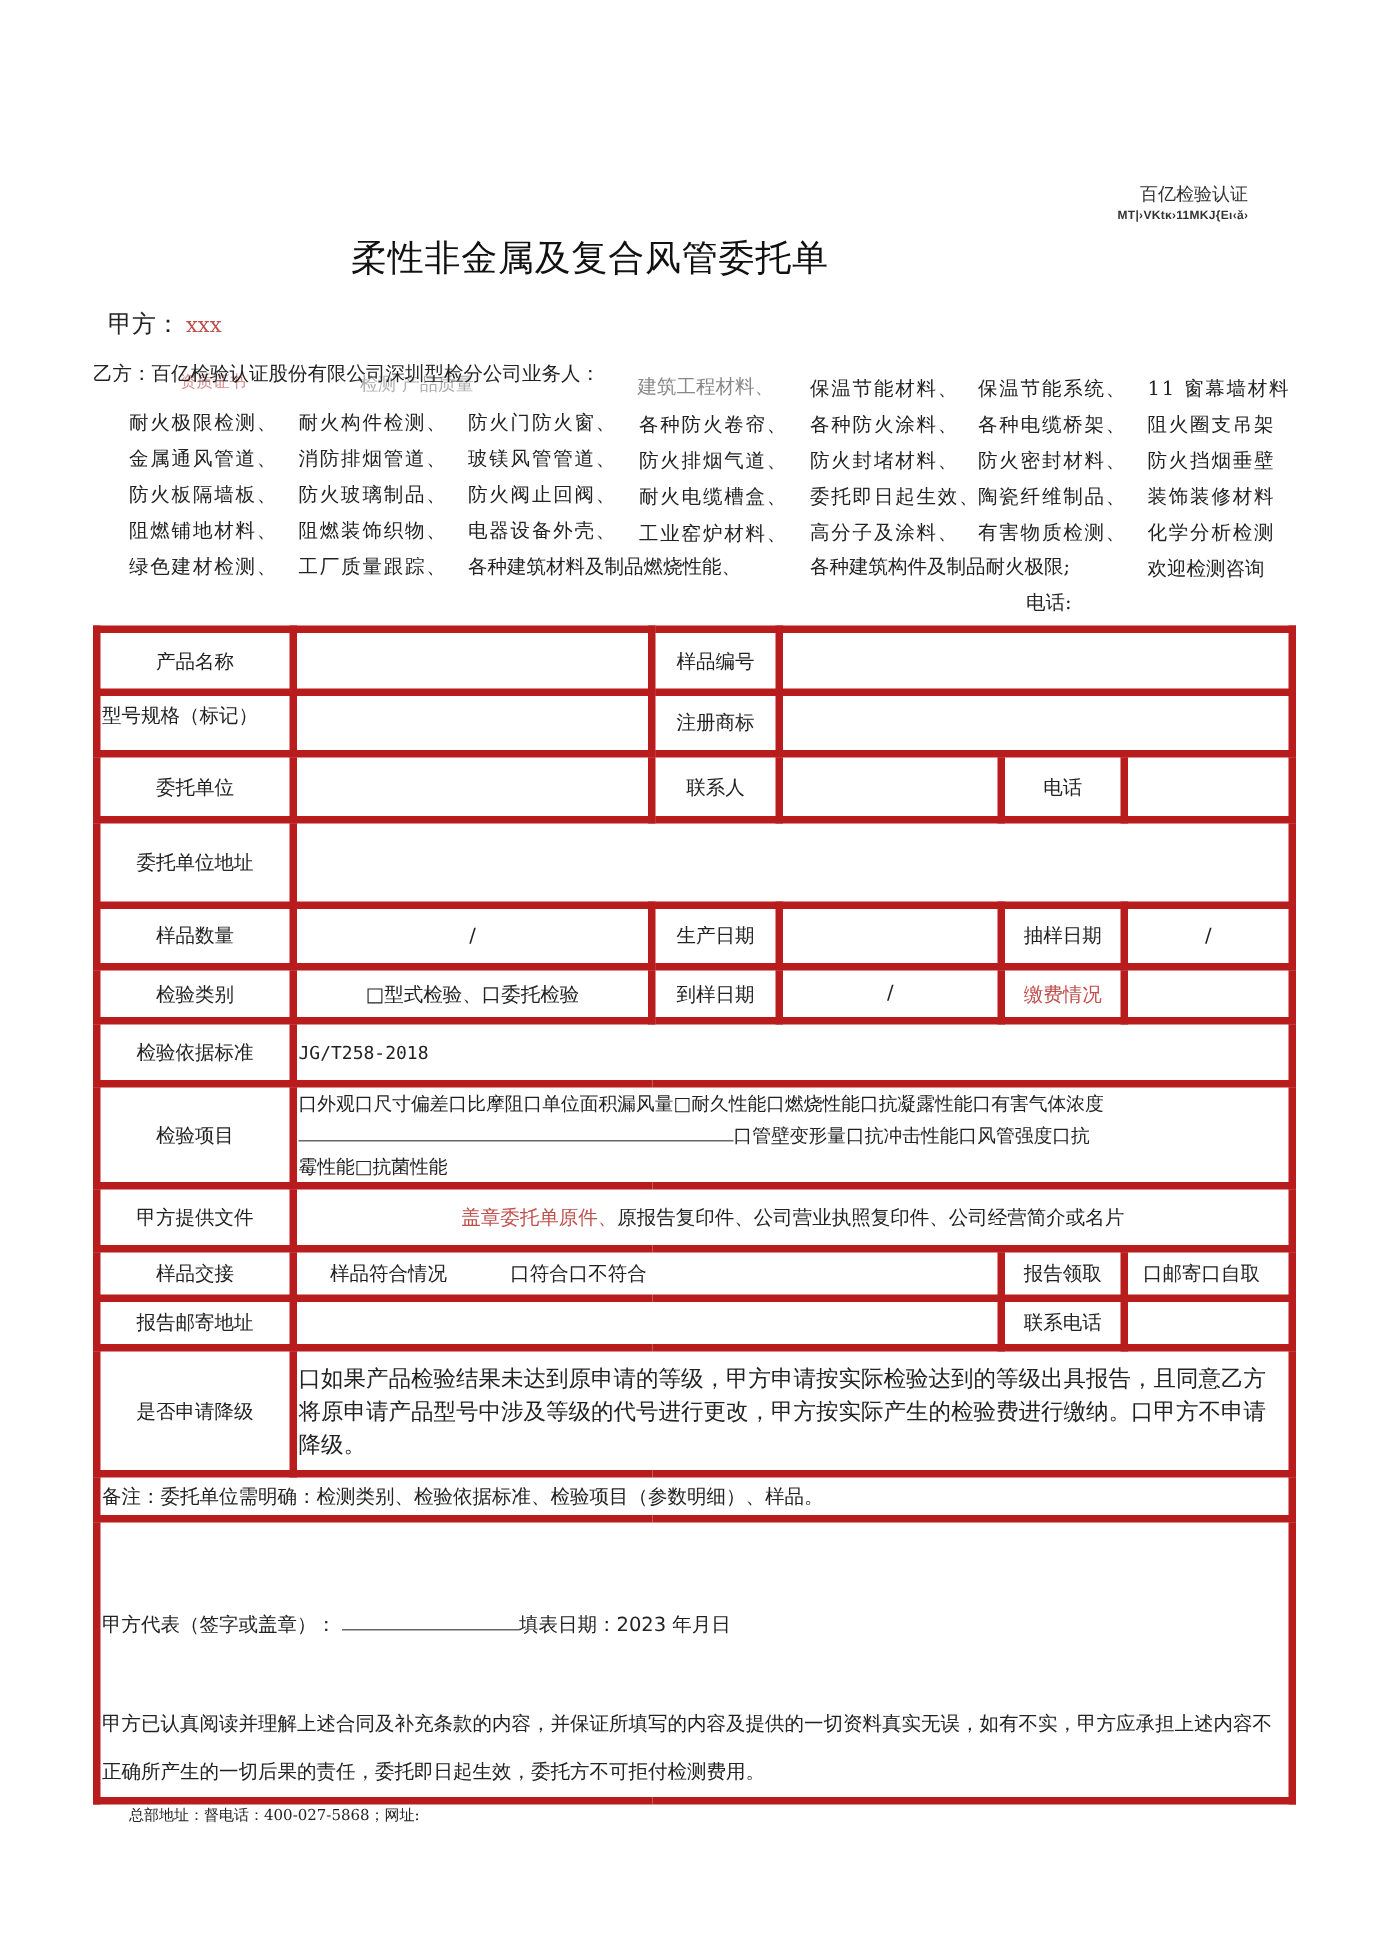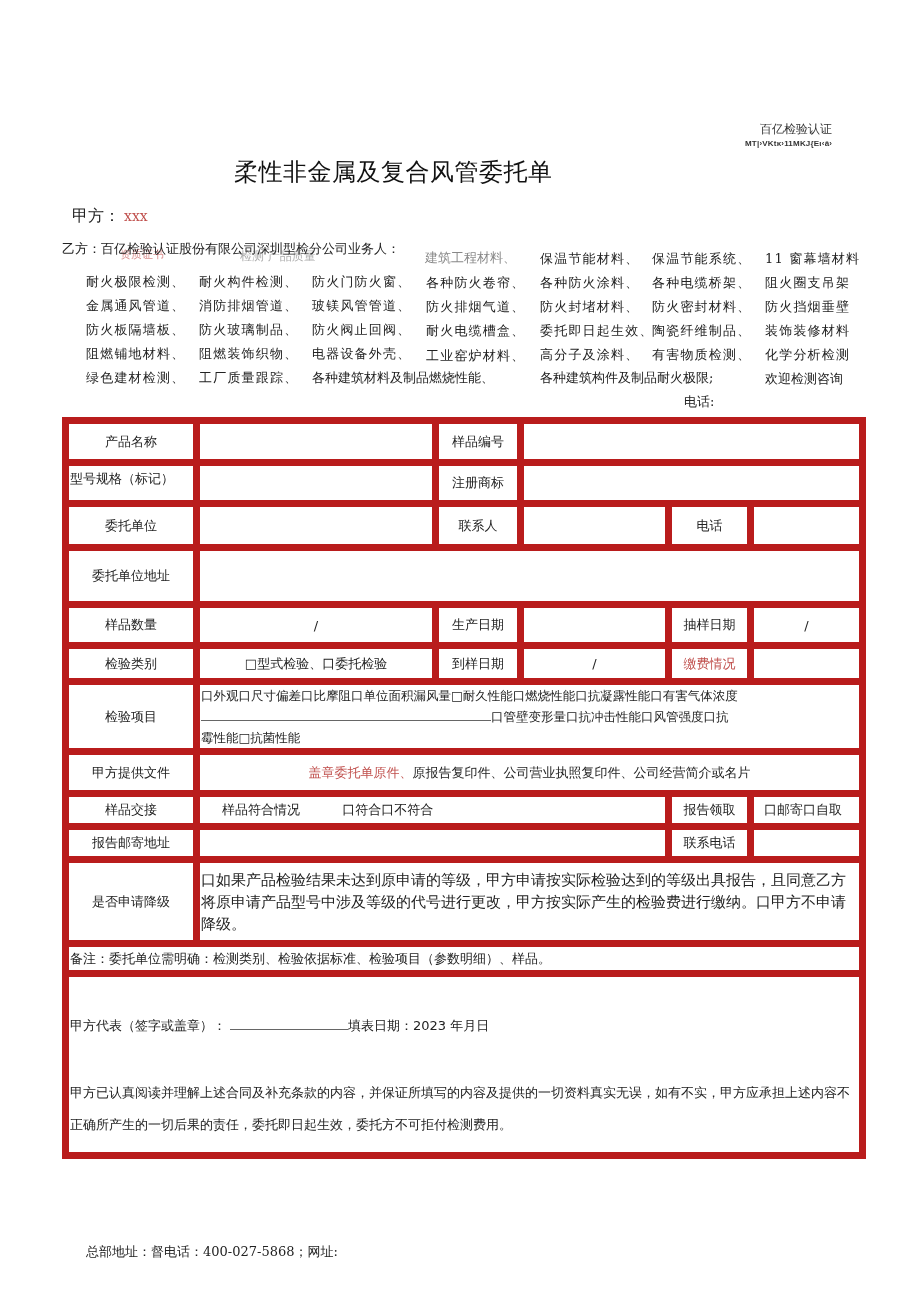--- a/index.html
+++ b/index.html
@@ -10,26 +10,26 @@
   .brand-code { left:745px; top:139px; font-size:8px; font-family:"Liberation Sans",sans-serif; font-weight:bold; color:#333; letter-spacing:0.2px; }
   .title { left:234px; top:156px; font-size:24px; font-family:"DejaVu Sans","Liberation Sans",sans-serif; color:#111; letter-spacing:0.5px; }
   .party-a { left:62px; top:206px; font-size:16px;margin-left:10px; }
   .party-a .val { color:#c0504d; font-size:14px; margin-left:4px; }
   .party-b { left:62px; top:240px; font-size:13px; }
   .ghost-red { left:120px; top:247px; font-size:11px; color:#d27a7a; opacity:0.85; }
   .ghost-grey { left:240px; top:248px; font-size:12px; color:#777; opacity:0.6; }
   .ghost-grey2 { left:425px; top:249px; font-size:13px; color:#555; opacity:0.7;text-align:right; }
   .svc { font-size:13px; color:#222; letter-spacing:1.2px; }
   table.form { position:absolute; left:62px; top:417px; width:797px; border-collapse:collapse; table-layout:fixed; font-size:13px; }
-  table.form td { border:7px solid #b91c1c; padding:0 1px; vertical-align:middle; font-family:"DejaVu Sans","Liberation Sans",sans-serif; font-size:13px; }
+  table.form td { border:5px solid #b91c1c; padding:0 1px; vertical-align:middle; font-family:"DejaVu Sans","Liberation Sans",sans-serif; font-size:13px; }
   td.lbl { text-align:center; }
   td.c { text-align:center; }
   .red { color:#c0504d; }
   .ul { display:inline-block; border-bottom:1px solid #666; }
-  .footer { left:86px; top:1243px; font-size:13px;text-align:right; }
+  .footer { left:86px; top:1203px; font-size:10px;text-align:right; }
 </style>
 </head>
 <body>
 
 <div class="abs brand">百亿检验认证</div>
 <div class="abs brand-code">MT|›VKtκ›11MKJ{Eι‹ǎ›</div>
 <div class="abs title">柔性非金属及复合风管委托单</div>
 
 <div class="abs party-a">
   <span>甲方：</span><span class="val">xxx</span>
@@ -131,20 +131,24 @@
     <td class="c">/</td>
   </tr>
   <tr style="height:36px">
     <td class="lbl">检验类别</td>
     <td class="c">□型式检验、口委托检验</td>
     <td class="lbl">到样日期</td>
     <td class="c">/</td>
     <td class="lbl red">缴费情况</td>
     <td></td>
   </tr>
+  <tr style="height:42px">
+    <td class="lbl">检验依据标准</td>
+    <td colspan="5" style="font-family:'DejaVu Sans Mono','Liberation Mono',monospace;font-size:12px">JG/T258-2018</td>
+  </tr>
   <tr style="height:64px">
     <td class="lbl">检验项目</td>
     <td colspan="5" style="line-height:21px;font-size:12.5px">
       <div>口外观口尺寸偏差口比摩阻口单位面积漏风量□耐久性能口燃烧性能口抗凝露性能口有害气体浓度</div>
       <div><span class="ul" style="width:290px;height:14px"></span><span>口管壁变形量口抗冲击性能口风管强度口抗</span></div>
       <div>霉性能□抗菌性能</div>
     </td>
   </tr>
   <tr style="height:42px">
     <td class="lbl">甲方提供文件</td>
@@ -169,21 +173,21 @@
   </tr>
   <tr style="height:84px">
     <td class="lbl">是否申请降级</td>
     <td colspan="5" style="line-height:22px;font-size:15px">口如果产品检验结果未达到原申请的等级，甲方申请按实际检验达到的等级出具报告，且同意乙方将原申请产品型号中涉及等级的代号进行更改，甲方按实际产生的检验费进行缴纳。口甲方不申请降级。</td>
   </tr>
   <tr style="height:30px">
     <td colspan="6" style="padding-left:1px">备注：委托单位需明确：检测类别、检验依据标准、检验项目（参数明细）、样品。</td>
   </tr>
   <tr style="height:182px">
     <td colspan="6" style="padding-left:1px;vertical-align:top">
-      <div style="margin-top:38px">
+      <div style="margin-top:57px">
         <span>甲方代表（签字或盖章）：</span><span class="ul" style="width:118px;height:14px;margin-left:4px"></span><span>填表日期：2023 年月日</span>
       </div>
       <div style="margin-top:42px;line-height:32px;white-space:normal">甲方已认真阅读并理解上述合同及补充条款的内容，并保证所填写的内容及提供的一切资料真实无误，如有不实，甲方应承担上述内容不正确所产生的一切后果的责任，委托即日起生效，委托方不可拒付检测费用。</div>
     </td>
   </tr>
 </tbody>
   </table>
 
 <div class="abs footer">总部地址：督电话：400-027-5868；网址:</div>
 

